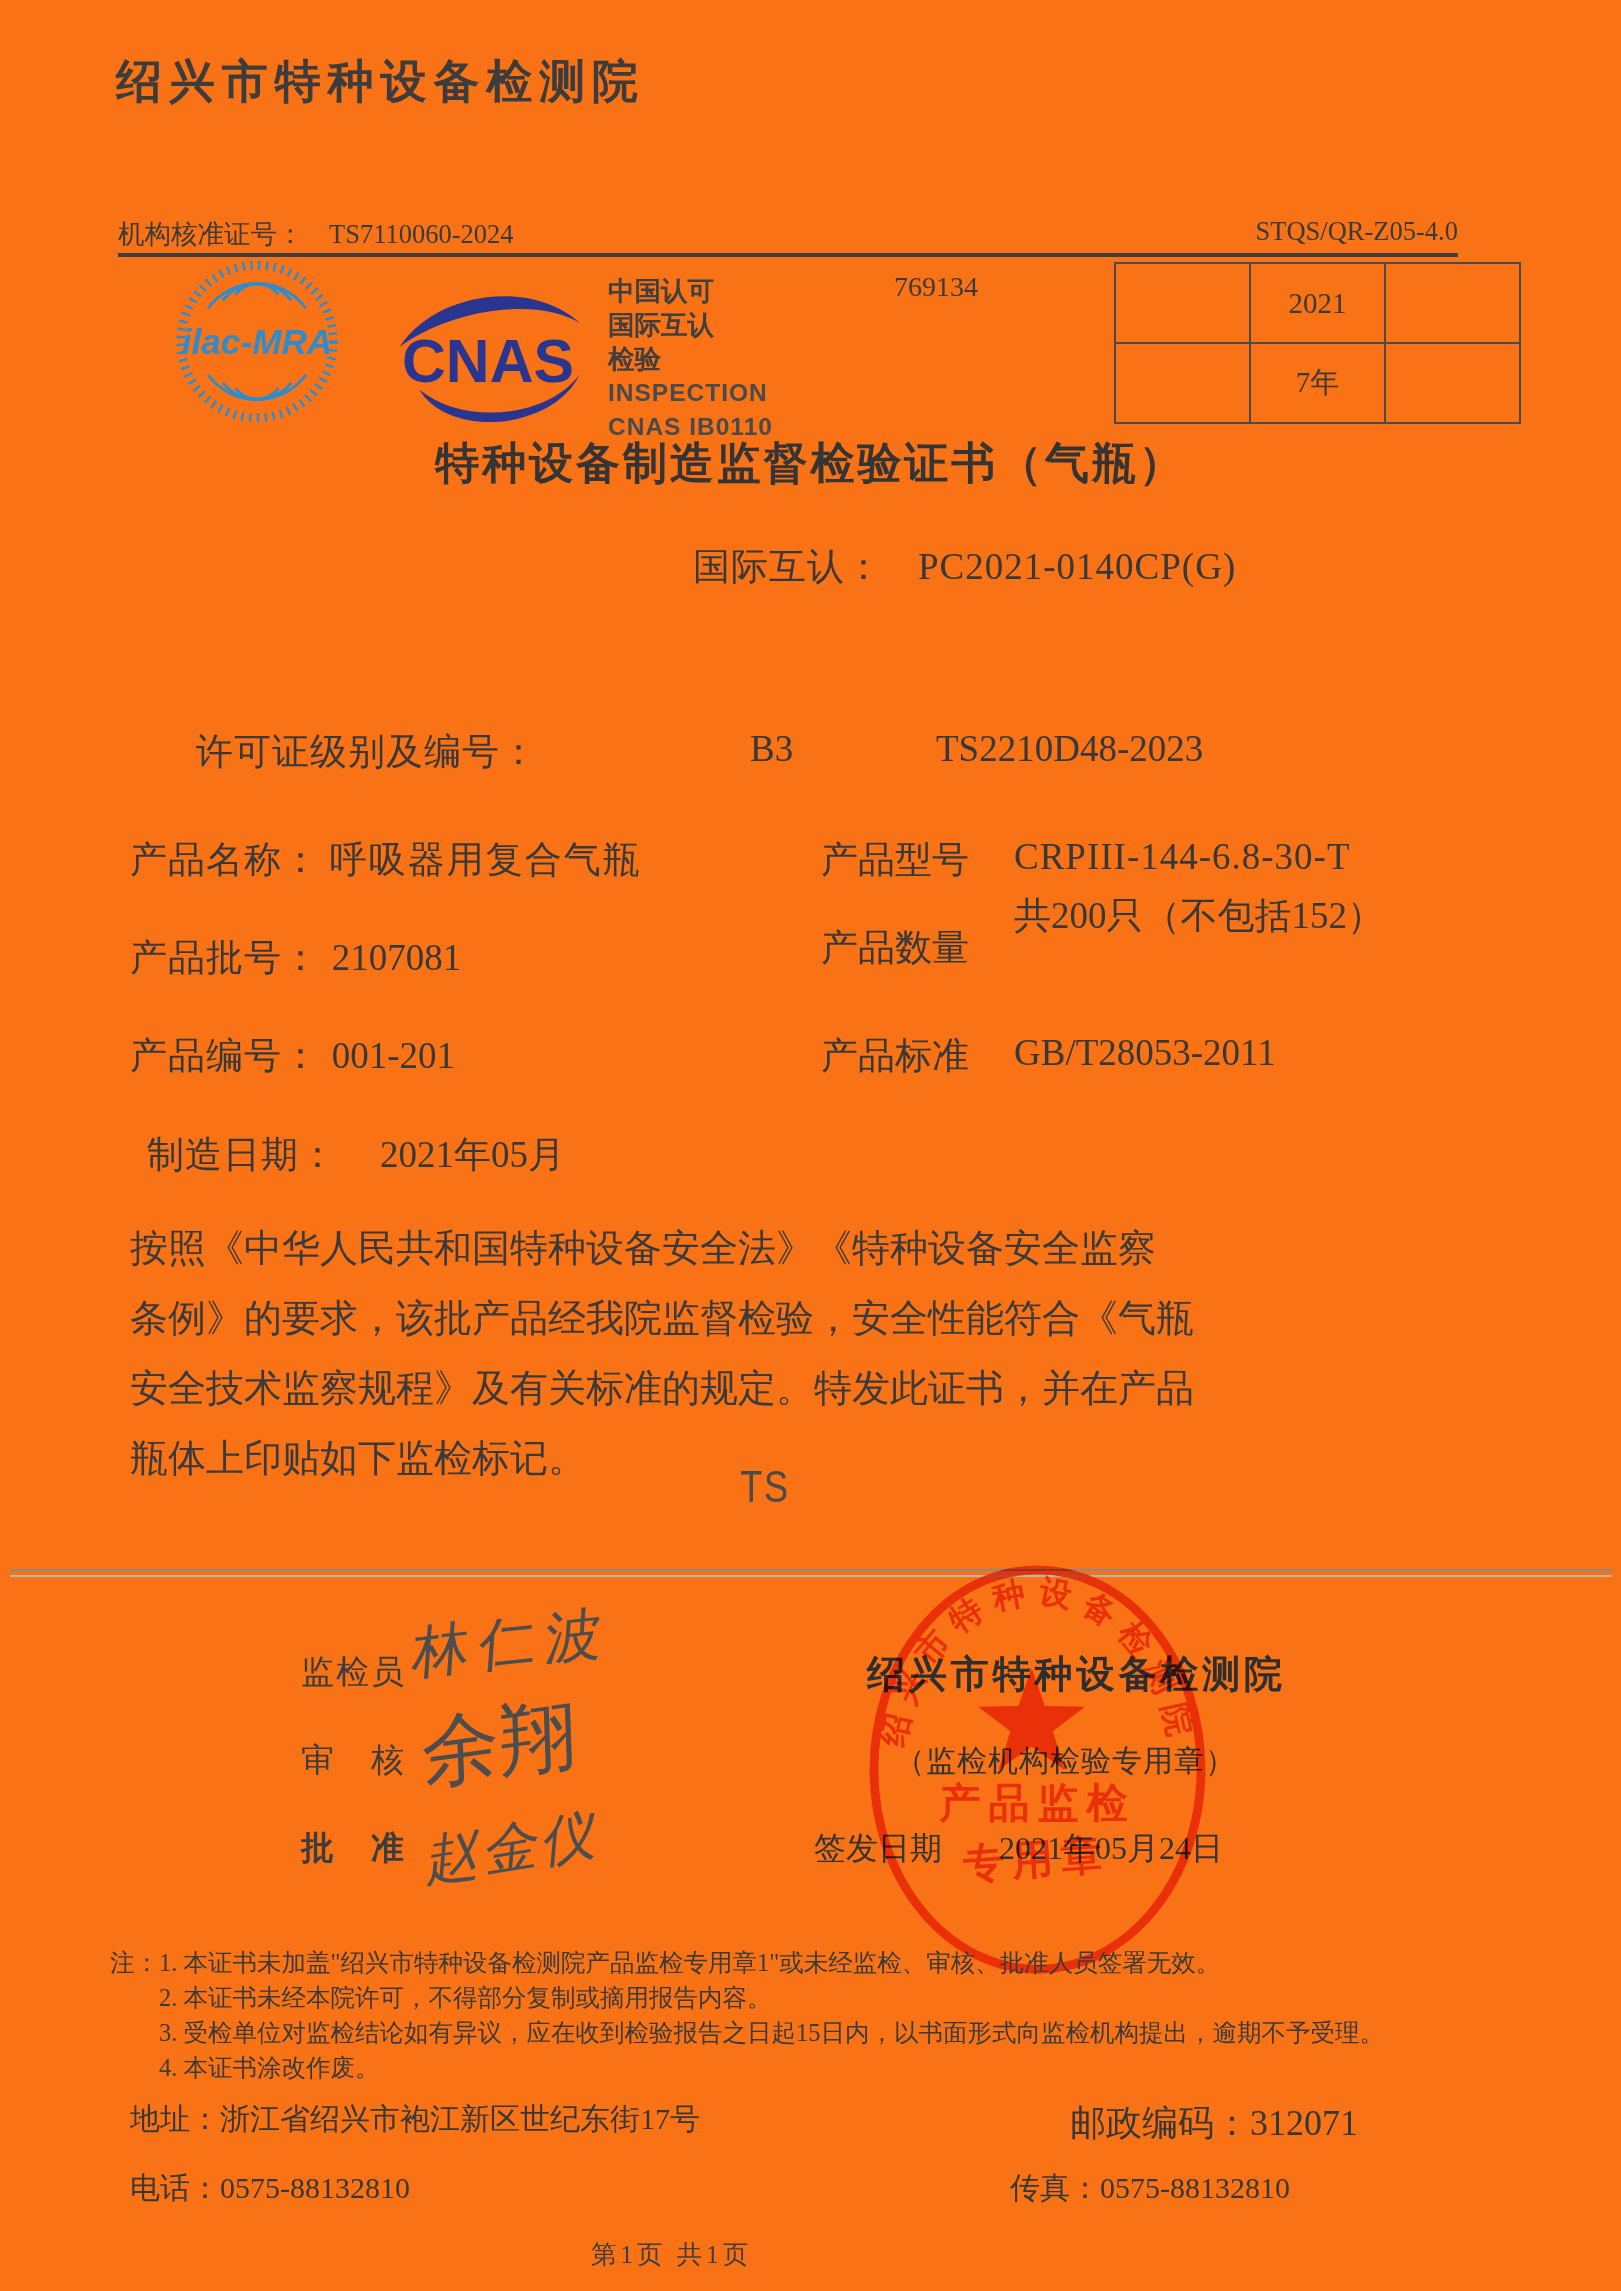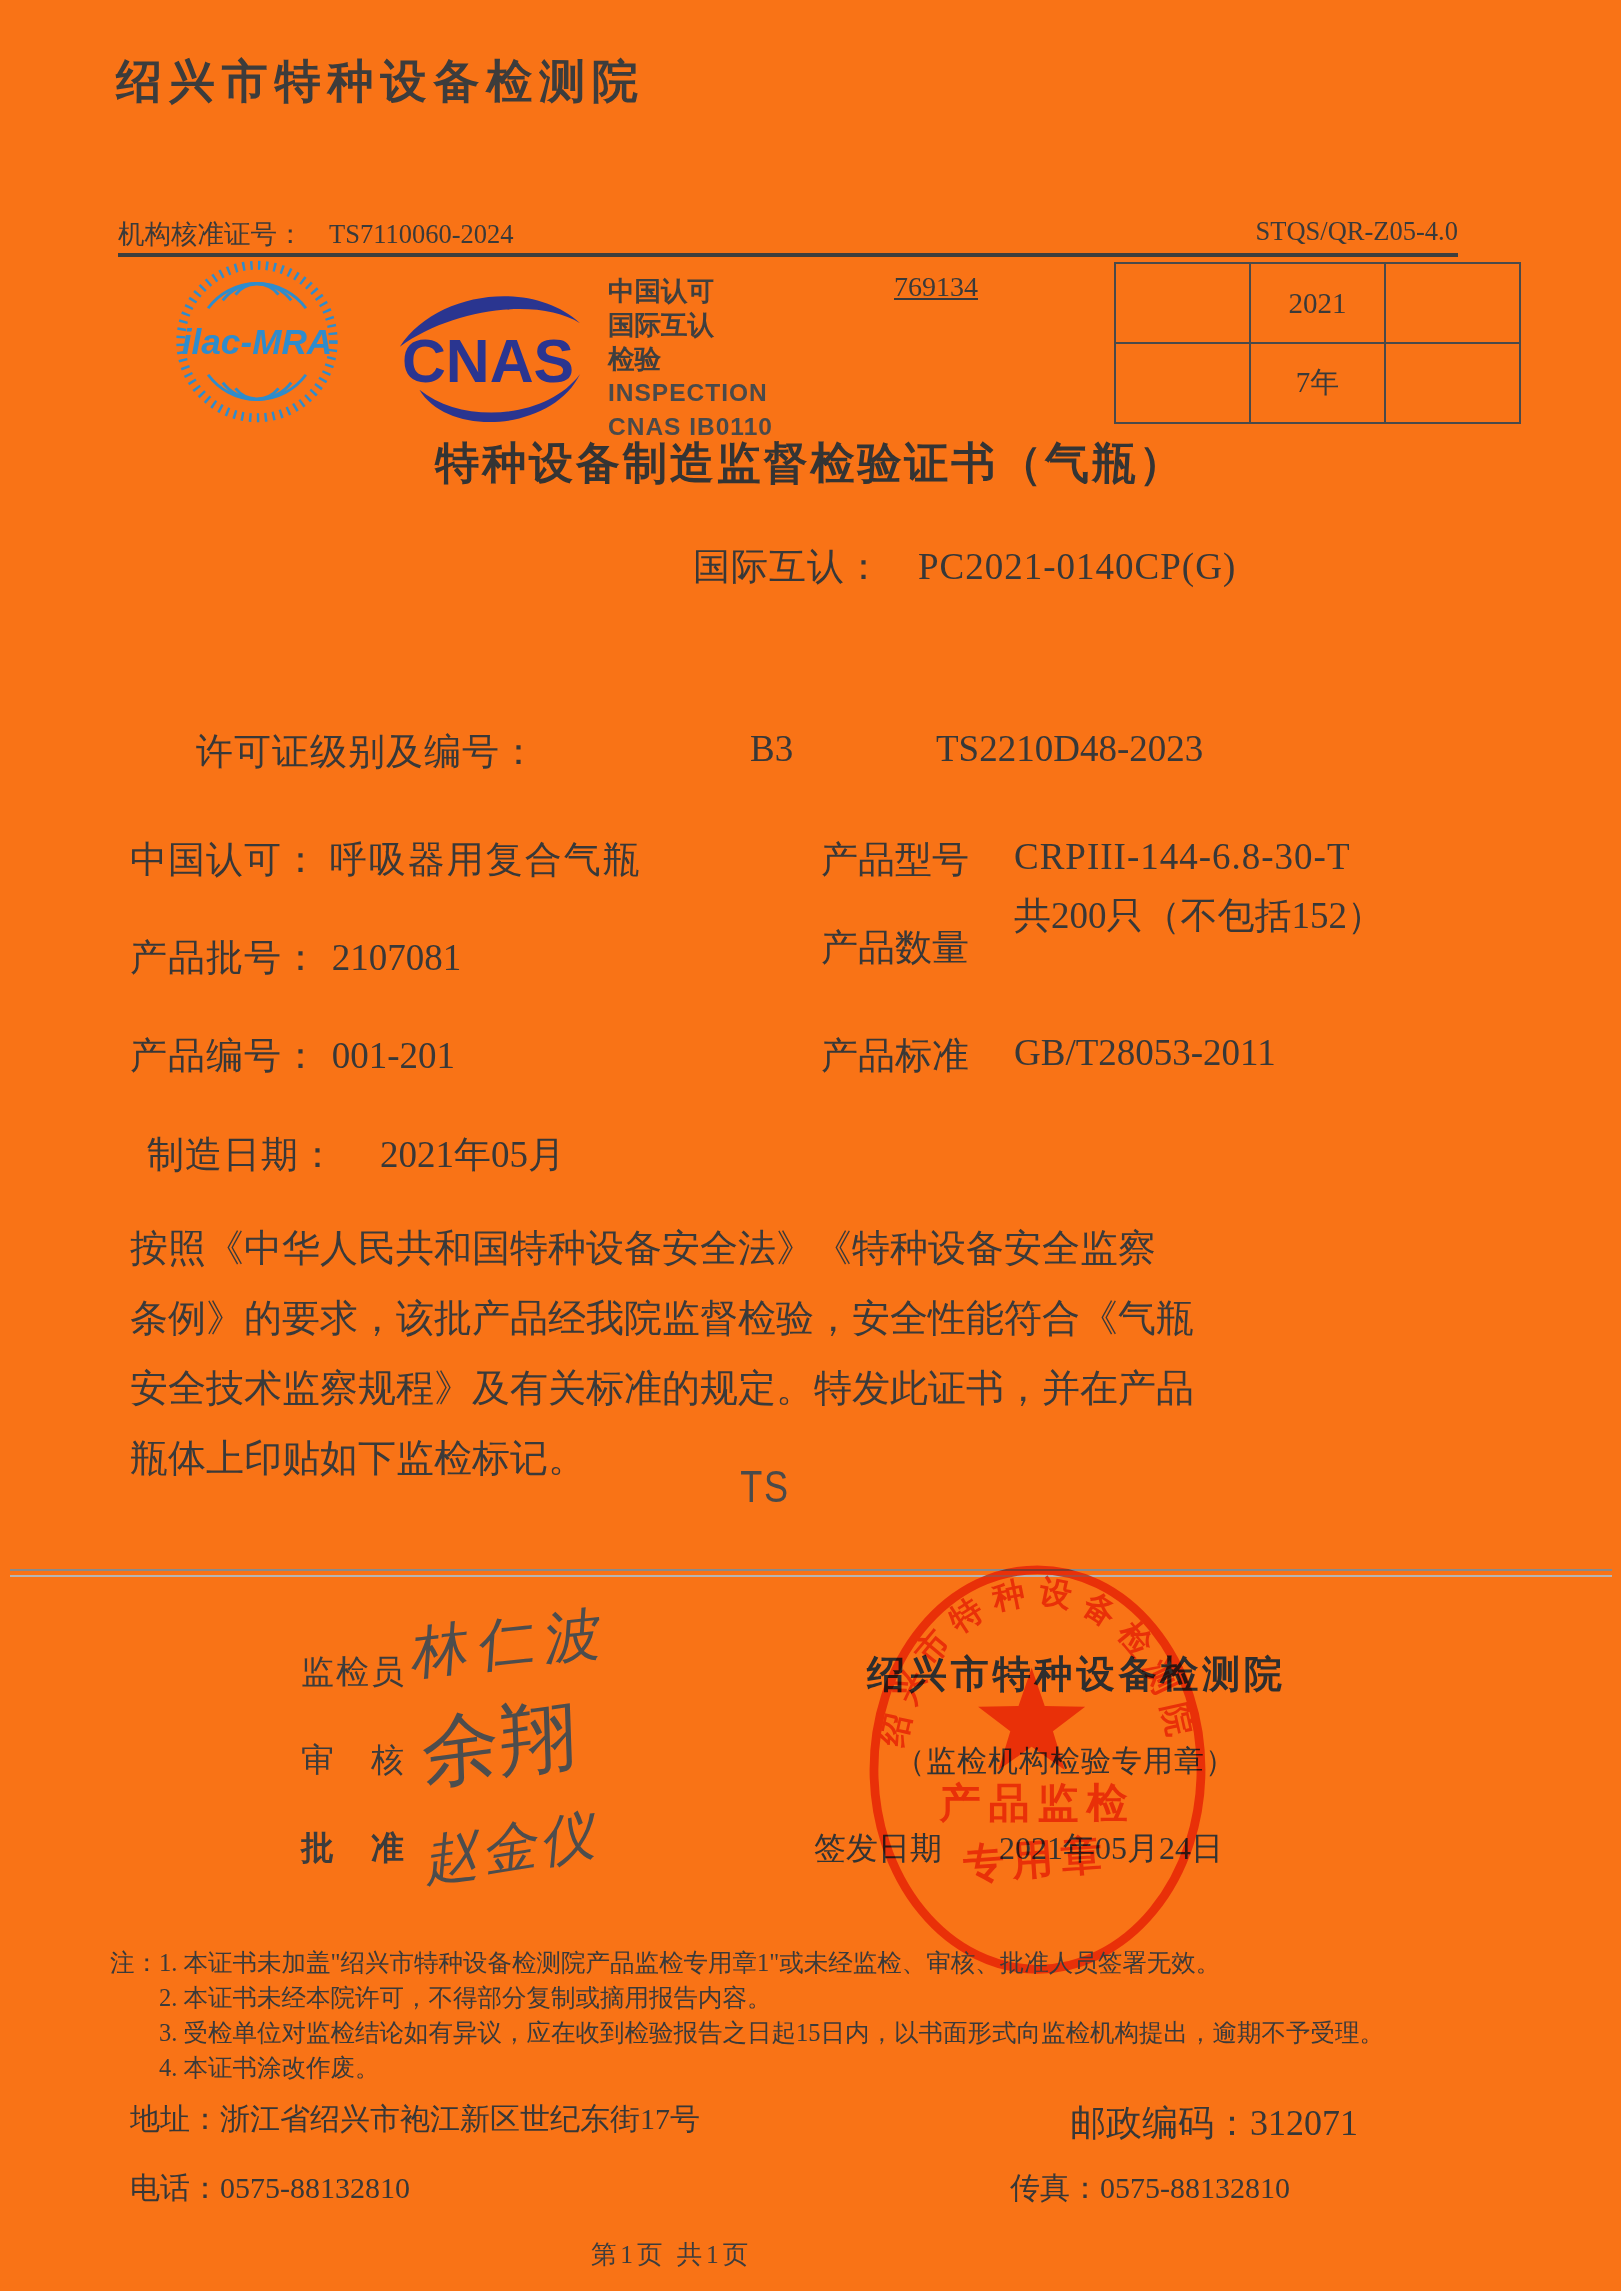--- a/index.html
+++ b/index.html
@@ -11,21 +11,21 @@
   
   .org-title{left:116px;top:51px;font-size:46px;font-weight:bold;letter-spacing:6.9px;color:#3c3c3c;}
   .approval-row{left:118px;top:216px;width:1340px;display:flex;justify-content:space-between;font-size:26.5px;color:#3a3a3a;}
   .approval-left span{margin-right:25.5px;}
   .header-rule{left:118px;top:253px;width:1340px;height:3.9px;background:#3e3e3e;}
   
   .ilac{left:169px;top:257px;}
   .cnas{left:384px;top:282px;}
   .accred{left:608px;top:274px;font-size:26.5px;line-height:34px;font-weight:bold;color:#3f3f3f;font-family:"Liberation Sans",sans-serif;}
   .accred .en{font-size:24.5px;letter-spacing:1px;font-weight:bold;color:#4a4a4a;}
-  .serial-no{left:894px;top:271px;font-size:28px;color:#3a3a3a;text-decoration:underline;}
+  .serial-no{left:894px;top:271px;font-size:28px;color:#3a3a3a;}
   .year-table{left:1114px;top:262px;border-collapse:collapse;}
   .year-table td{border:2.9px solid #4a4a4a;width:109px;height:54px;text-align:center;font-size:29px;color:#3a3a3a;padding:12px;}
   
   .cert-title{left:0;top:434px;width:1621px;text-align:center;font-size:44px;font-weight:bold;letter-spacing:2.9px;color:#343434;}
   .report-row{left:693px;top:542px;font-size:37px;color:#373737;}
   .report-row .val{margin-left:35px;letter-spacing:1px;}
   
   .f{font-size:37px;color:#383838;}
   .lbl{letter-spacing:1px;}
   .manufacturer-row{left:211px;top:632px;}
@@ -136,21 +136,21 @@
   </div>
 
 
   <div class="abs license-row f">
     <span class="lbl">许可证级别及编号：</span>
     <span class="lv">B3</span>
     <span class="no">TS2210D48-2023</span>
   </div>
 
   <div class="abs row-name f">
-    <span class="lbl">中国认可：</span><span class="val">呼吸器用复合气瓶</span>
+    <span class="lbl">产品名称：</span><span class="val">呼吸器用复合气瓶</span>
   </div>
   <div class="abs model-lbl f">产品型号</div>
   <div class="abs model-val f">CRPIII-144-6.8-30-T</div>
 
   <div class="abs batch-row f">
     <span class="lbl">产品批号：</span><span class="val">2107081</span>
   </div>
   <div class="abs qty-lbl f">产品数量</div>
   <div class="abs qty-val f">共200只（不包括152）</div>
 

